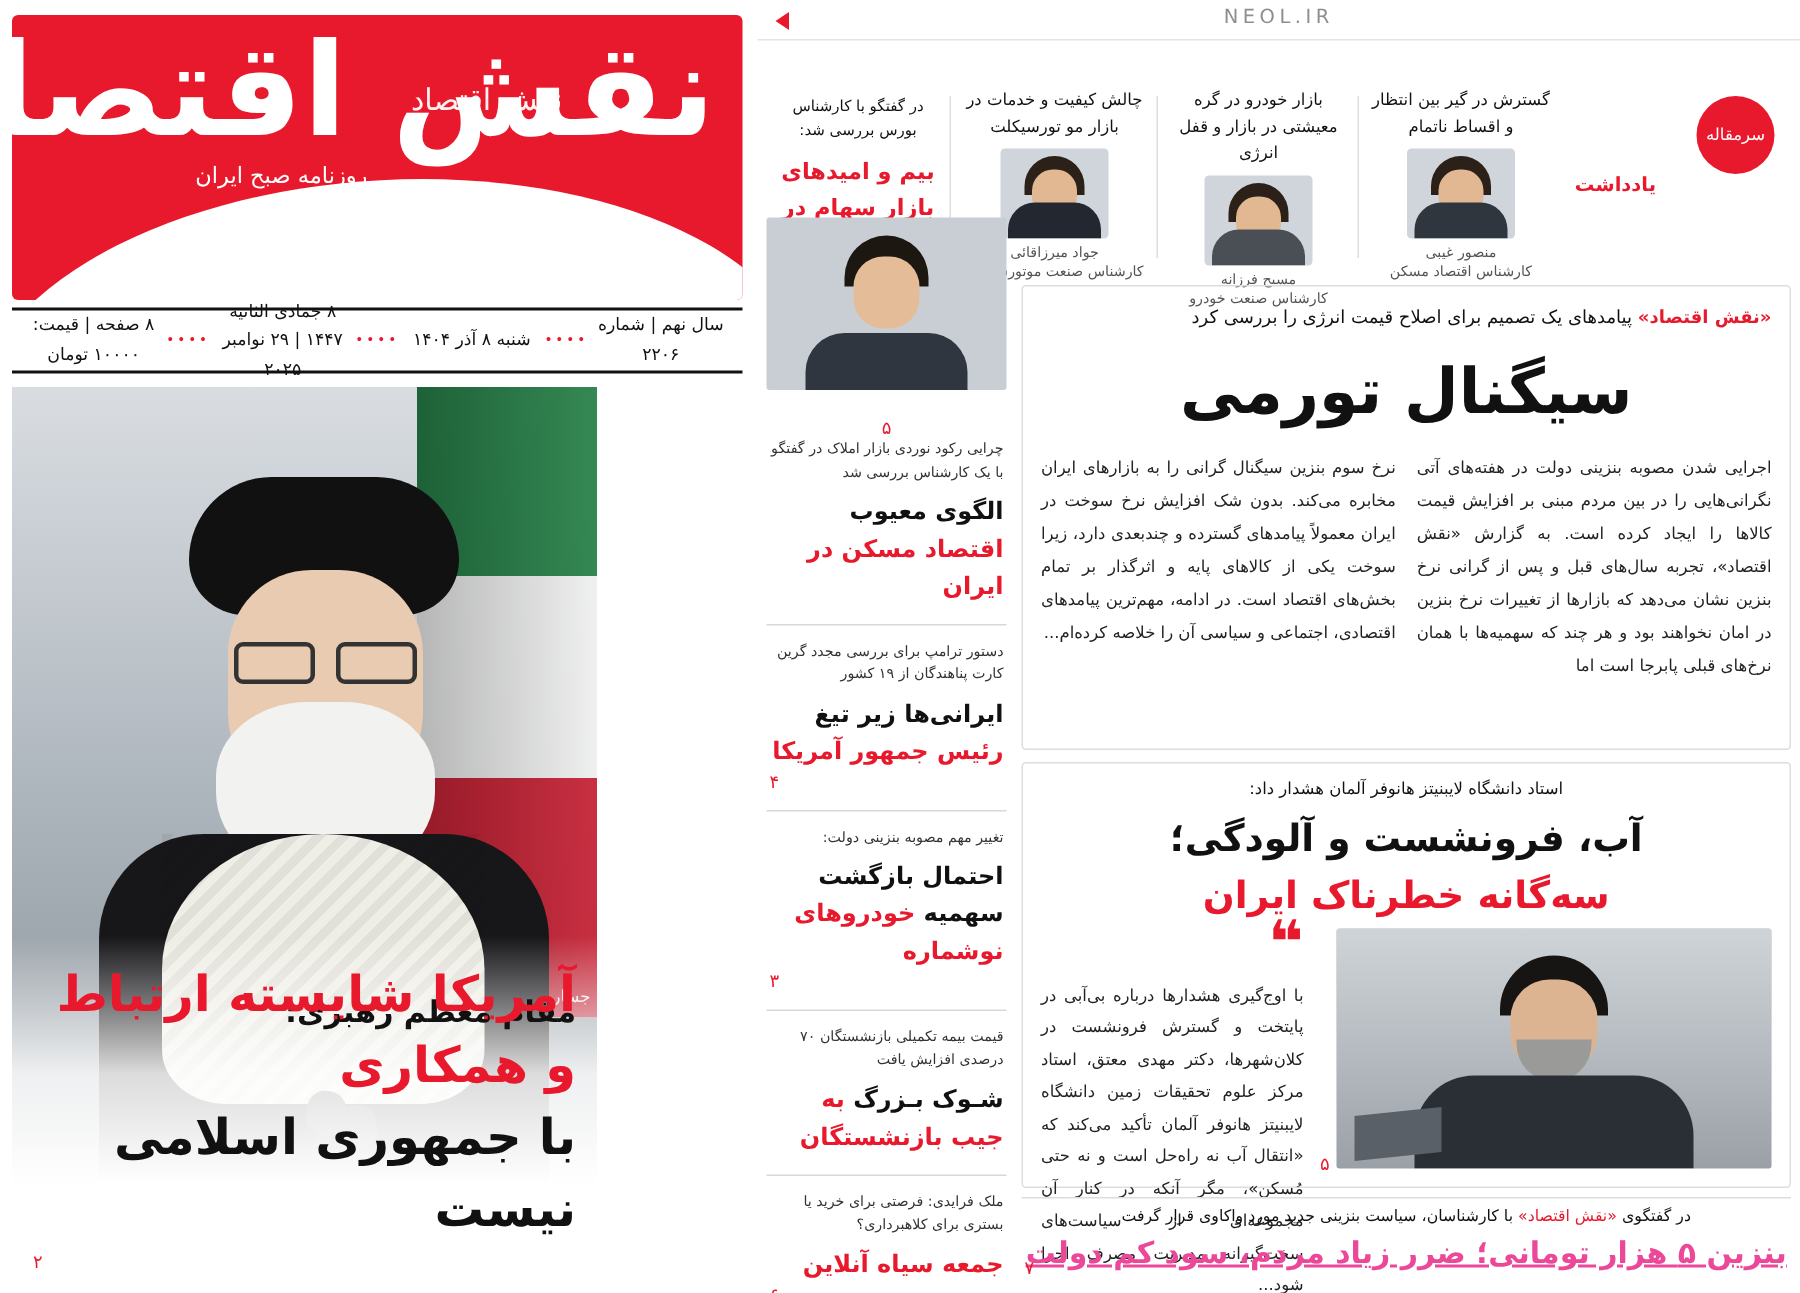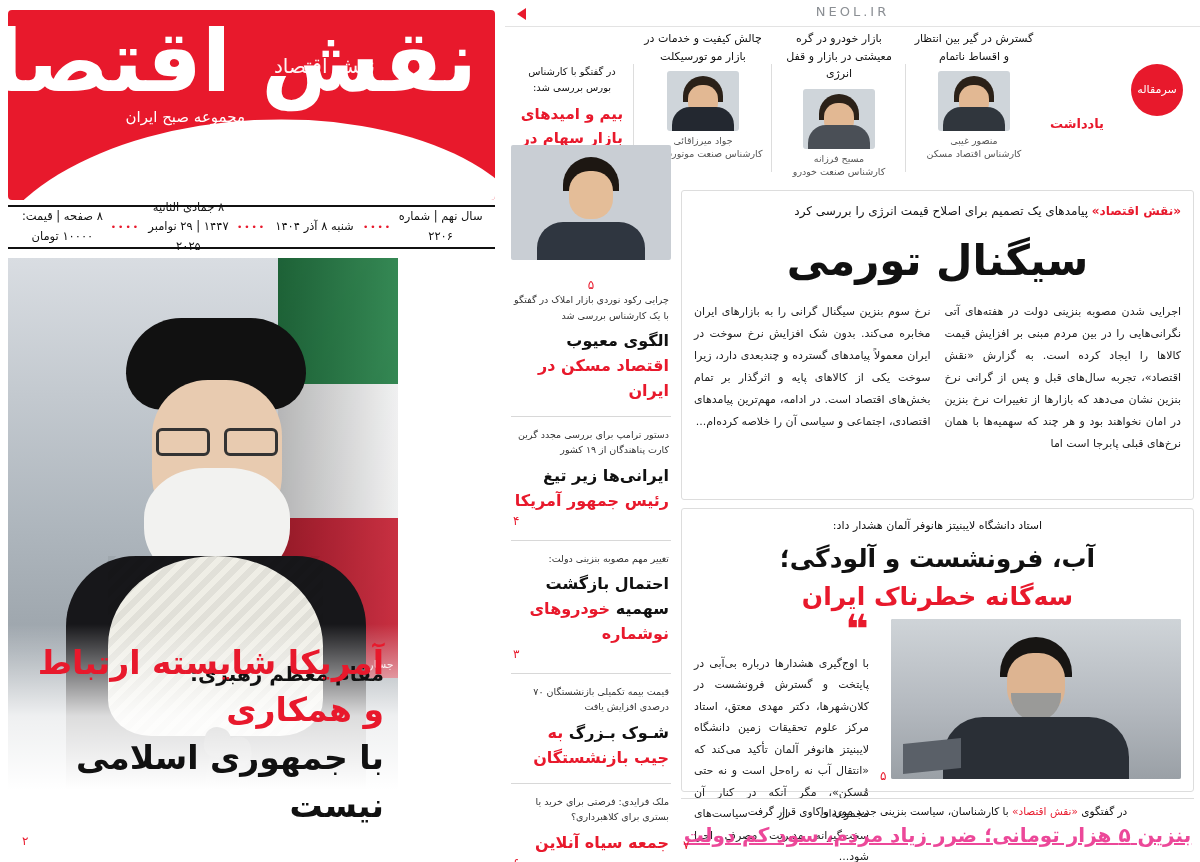--- a/index.html
+++ b/index.html
@@ -85,21 +85,21 @@
   .page-mark{position:absolute;color:#e8192c;font-size:12px;}
 
   
   .right-col{position:absolute;left:505px;top:0;width:695px;height:862px;background:#fff;}
   .site-bar{position:absolute;left:0;top:0;width:695px;height:26px;border-bottom:1px solid #e3e3e3;}
   .site-bar .brand{position:absolute;left:50%;transform:translateX(-50%);top:4px;font-size:13px;letter-spacing:3px;color:#8b8f94;}
   .site-bar .tri{position:absolute;left:12px;top:8px;width:0;height:0;border-top:6px solid transparent;border-bottom:6px solid transparent;border-right:9px solid #e8192c;}
 
   .top-strip{position:absolute;left:6px;top:30px;width:683px;height:125px;}
   .tcell{position:absolute;top:0;height:125px;}
-  .tcell .t-title{font-size:11px;color:#111;line-height:1.6;text-align:center;}
+  .tcell .t-title{font-size:11px;color:#111;line-height:1.6;text-align:center;margin-top:28px;}
   .avatar{width:72px;height:60px;margin:6px auto 3px;border-radius:3px;overflow:hidden;position:relative;background:#cfd5da;}
   .avatar .hair{position:absolute;left:50%;transform:translateX(-50%);top:5px;width:40px;height:26px;background:#2b2118;border-radius:20px 20px 0 0;}
   .avatar .fc{position:absolute;left:50%;transform:translateX(-50%);top:14px;width:30px;height:32px;background:#e2b893;border-radius:14px;}
   .avatar .sh{position:absolute;left:50%;transform:translateX(-50%);bottom:0;width:62px;height:24px;background:#30363d;border-radius:18px 18px 0 0;}
   .avatar.v2 .sh{background:#4a4f56}.avatar.v3 .sh{background:#232830}
   .cap{font-size:9.5px;color:#555;text-align:center;line-height:1.4;}
   .vline{position:absolute;top:34px;width:1px;height:108px;background:#ddd;}
 
   .bourse{position:absolute;left:6px;top:34px;width:110px;}
   .bourse .kick{font-size:10px;color:#111;text-align:center;line-height:1.6;}
@@ -158,21 +158,21 @@
 
 <div class="page">
 
   <div class="left-col">
 
     <div class="masthead">
       <div class="swoosh"></div>
       <div class="title-fa">نقش اقتصاد</div>
       <div class="logo-mark">نقش
 اقتصاد</div>
-      <div class="title-sub">مجموعه صبح ایران</div>
+      <div class="title-sub">روزنامه صبح ایران</div>
     </div>
 
     <div class="issue-bar">
       <div class="cell">سال نهم | شماره ۲۲۰۶</div>
       <div class="dots">••••</div>
       <div class="cell">شنبه ۸ آذر ۱۴۰۴</div>
       <div class="dots">••••</div>
       <div class="cell">۸ جمادی الثانیه ۱۴۴۷ | ۲۹ نوامبر ۲۰۲۵</div>
       <div class="dots">••••</div>
       <div class="cell">۸ صفحه | قیمت: ۱۰۰۰۰ تومان</div>

